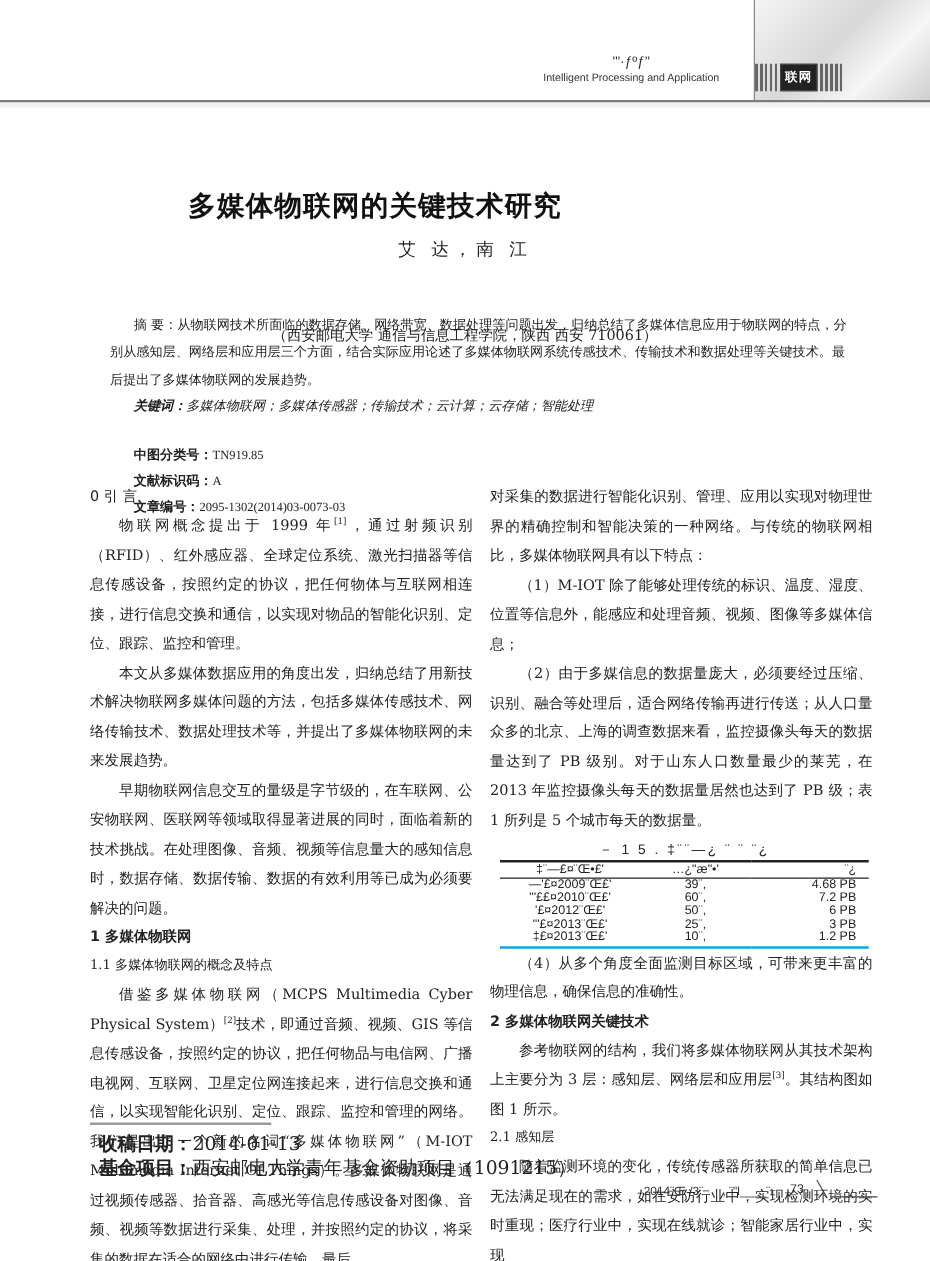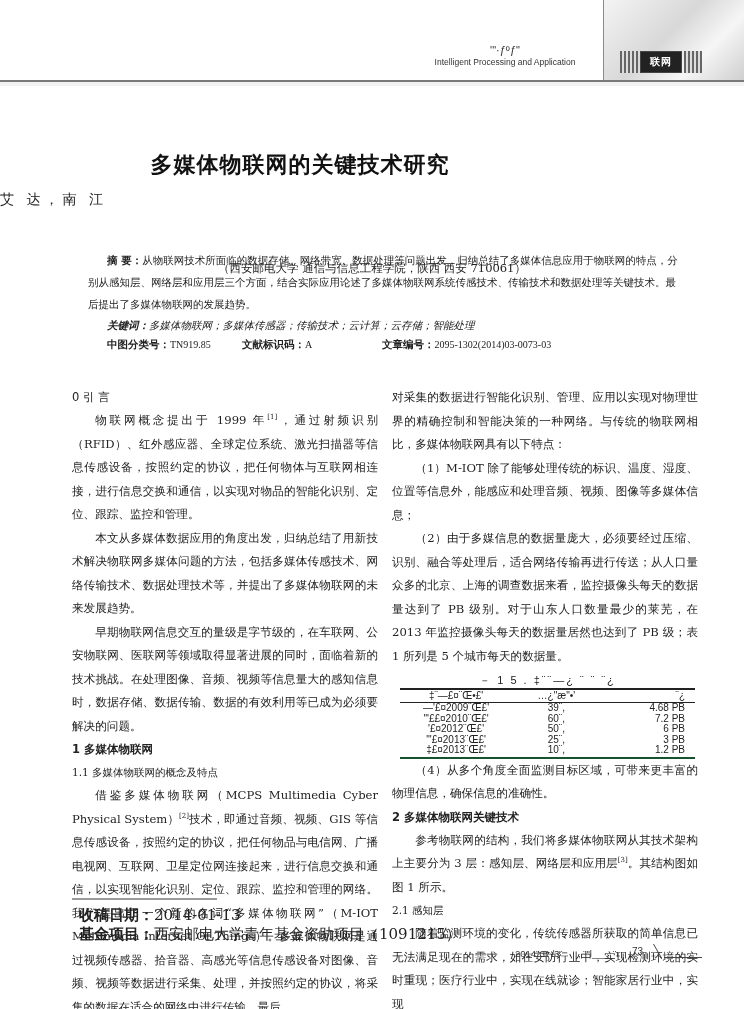--- a/index.html
+++ b/index.html
@@ -8,43 +8,43 @@
 
   
   .header-banner { position: absolute; left: 0; top: 0; width: 744px; height: 80px; }
   .header-right-block { position: absolute; left: 603px; top: 0; width: 141px; height: 80px;
     background: linear-gradient(135deg, #f4f4f4 0%, #d8d8d8 45%, #f6f6f6 70%, #cfcfcf 100%);
     border-left: 1px solid #8a8a8a; }
   .header-journal-name { position: absolute; left: 415px; top: 44px; width: 180px; text-align: center;
     font-family: "Liberation Sans", sans-serif; font-size: 11px; color: #333; line-height: 12px; }
   .header-journal-en { position: absolute; left: 415px; top: 57px; width: 180px; text-align: center;
     font-family: "Liberation Sans", sans-serif; font-size: 8.5px; color: #333; }
-  .header-logo { position: absolute; left: 620px; top: 50px; width: 82px; height: 24px;
+  .header-logo { position: absolute; left: 604px; top: 50px; width: 70px; height: 24px;
     display: flex; align-items: center; gap: 2px; }
   .logo-side { width: 18px; height: 22px; background: repeating-linear-gradient(90deg, #666 0 2px, #ddd 2px 4px); }
   .logo-box { flex: 1; height: 22px; background: #222; color: #fff; font-size: 10px; font-weight: bold;
     display: flex; align-items: center; justify-content: center; letter-spacing: 1px;
     font-family: "DejaVu Sans", sans-serif; border: 1px solid #444; }
   .header-rule { position: absolute; left: 0; top: 80px; width: 744px; height: 2px; background: #7a7a7a; }
   .header-rule-shadow { position: absolute; left: 0; top: 82px; width: 744px; height: 4px; background: #f2f2f2; }
 
   
   .title { position: absolute; left: 0; top: 150px; width: 600px; text-align: center;
     font-family: "DejaVu Serif", serif; font-weight: bold; font-size: 22px; letter-spacing: 1px; color: #111; }
-  .authors { position: absolute; left: 0; top: 191px; width: 744px; 
+  .authors { position: absolute; left: 0; top: 191px; width: 744px; text-align: center;
     font-size: 14px; letter-spacing: 4px; color: #222; }
   .affiliation { position: absolute; left: 0; top: 213px; width: 744px; text-align: center;
     font-size: 11.5px; color: #222; margin-top: 48px; }
 
   
   .abstract { position: absolute; left: 88px; top: 249px; width: 596px; font-size: 10.5px; line-height: 22px; color: #222; text-indent: 19px; }
-  .abstract b { font-family: "DejaVu Sans", sans-serif; font-weight: bold; }
+  .abstract b { font-family: "DejaVu Sans", sans-serif; font-weight: normal; }
   .keywords { position: absolute; left: 107px; top: 315px; width: 577px; font-size: 10.5px; line-height: 20px; color: #222; font-style: italic; }
   .keywords b { font-family: "DejaVu Sans", sans-serif; font-weight: bold; }
-  .classline { position: absolute; left: 107px; top: 334px; width: 577px; font-size: 10.5px; line-height: 20px; color: #222; display: flex; }
+  .classline { position: absolute; left: 107px; top: 354px; width: 577px; font-size: 10.5px; line-height: 20px; color: #222; display: flex; flex-direction: column; }
   .classline b { font-family: "DejaVu Sans", sans-serif; font-weight: bold; }
   .classline .c1 { width: 135px; }
   .classline .c2 { width: 140px; }
   .cls-val { font-family: "Liberation Serif", serif; font-size: 10px; }
 
   
   .col { position: absolute; top: 386px; width: 306px; font-size: 11.6px; line-height: 23.5px; color: #222; text-align: justify; }
   .col-left { left: 72px; }
   .col-right { left: 392px; }
   .para { text-indent: 2em; }
@@ -57,21 +57,21 @@
   .footnote-rule { position: absolute; left: 72px; top: 898px; width: 145px; height: 2px; background: #9a9a9a; }
   .footnote { position: absolute; left: 79px; top: 906px; font-size: 15px; line-height: 19px; color: #222; }
   .footnote b { font-family: "DejaVu Sans", sans-serif; font-weight: bold; }
 
   
   .table-wrap { width: 295px; margin-left: 8px; margin-top: 4px; }
   .table-caption { text-align: center; font-family: Liberation Sans, sans-serif; font-size: 11px; line-height: 16px; letter-spacing: 2px; color: #222; }
   table.data { width: 100%; border-collapse: collapse; font-family: "Liberation Sans", sans-serif; font-size: 10px; color: #222; }
   table.data thead th { font-weight: normal; border-top: 2px solid #222; border-bottom: 1px solid #222; line-height: 12px; padding: 0; }
   table.data tbody td { line-height: 10.5px; padding: 0; }
-  table.data tbody tr:last-child td { border-bottom: 2px solid #14532d; padding-bottom: 1px; }
+  table.data tbody tr:last-child td { border-bottom: 2px solid #0ea5e9; padding-bottom: 1px; }
   table.data .c-city { width: 38%; text-align: center; }
   table.data .c-cam { width: 30%; text-align: center; }
   table.data .c-vol { width: 32%; text-align: right; padding-right: 10px; }
 
   
   .footer { position: absolute; top: 948px; font-family: "Liberation Sans", sans-serif; font-size: 9.5px; color: #333; }
   .footer-date { left: 515px; }
   .footer-journal { left: 578px; }
   .footer-page { left: 632px; font-size: 10px; top: 946px; }
   .footer-mark { position: absolute; left: 657px; top: 944px; width: 10px; height: 14px;

